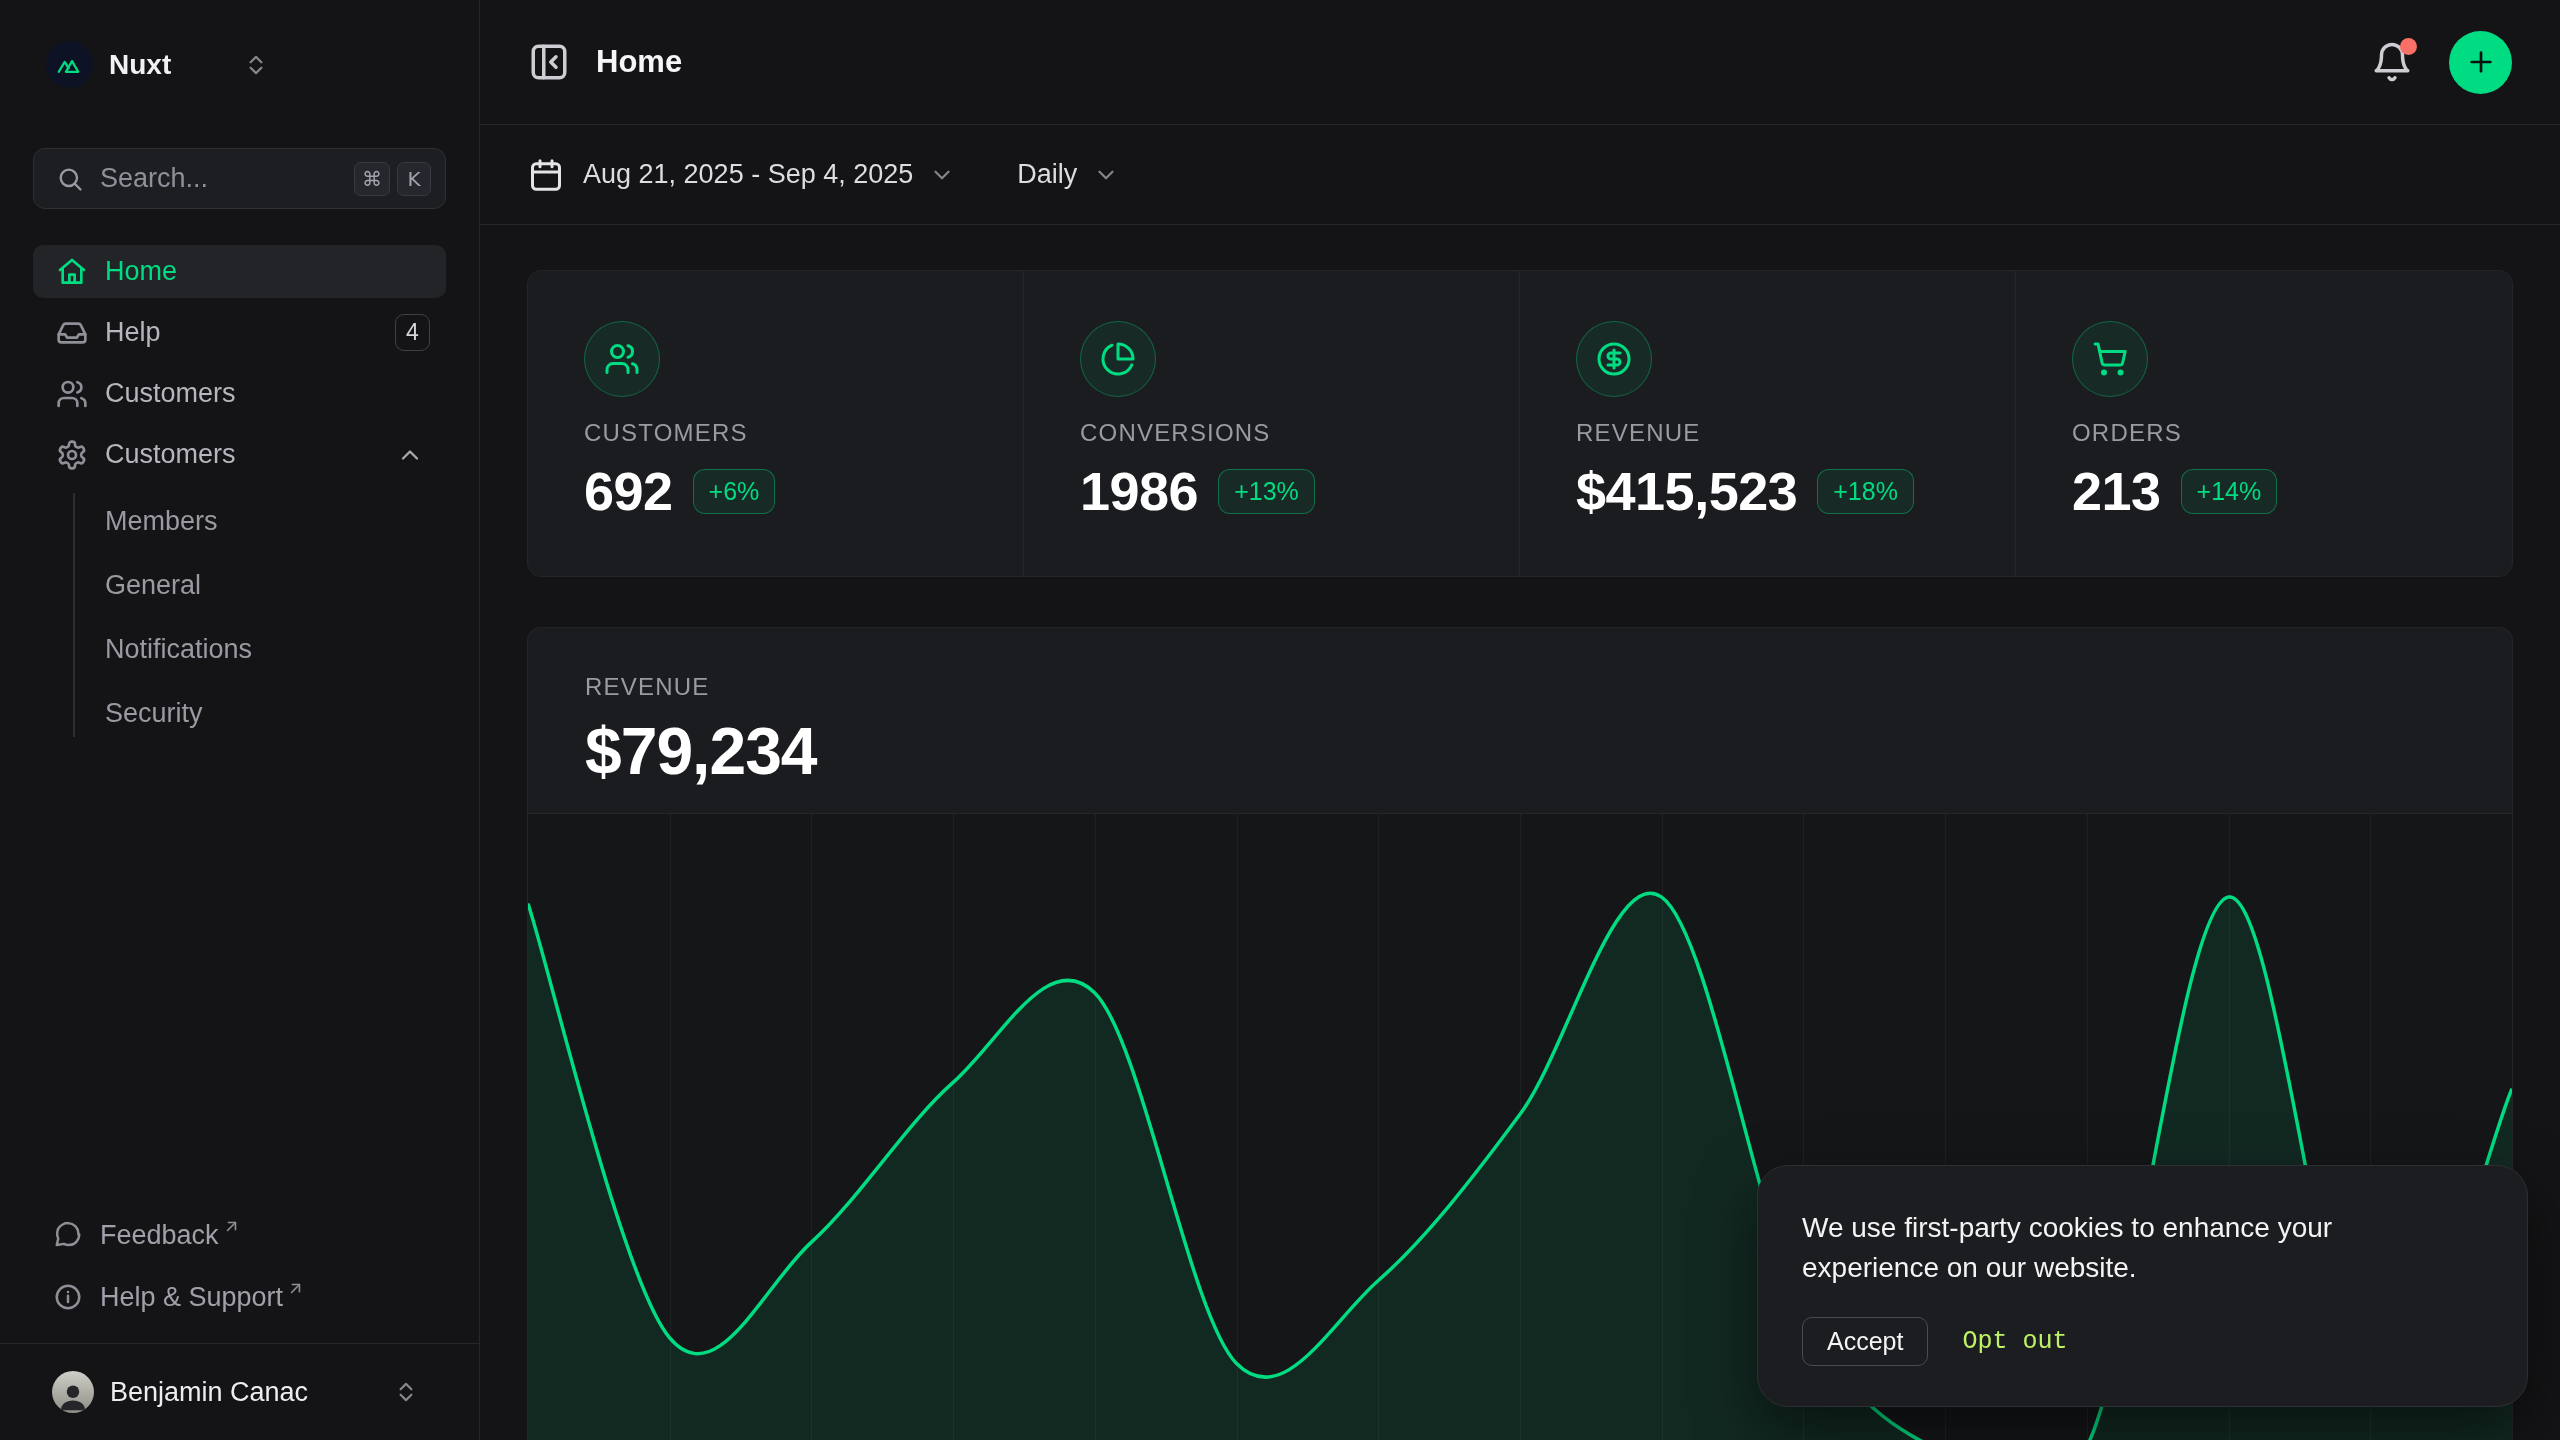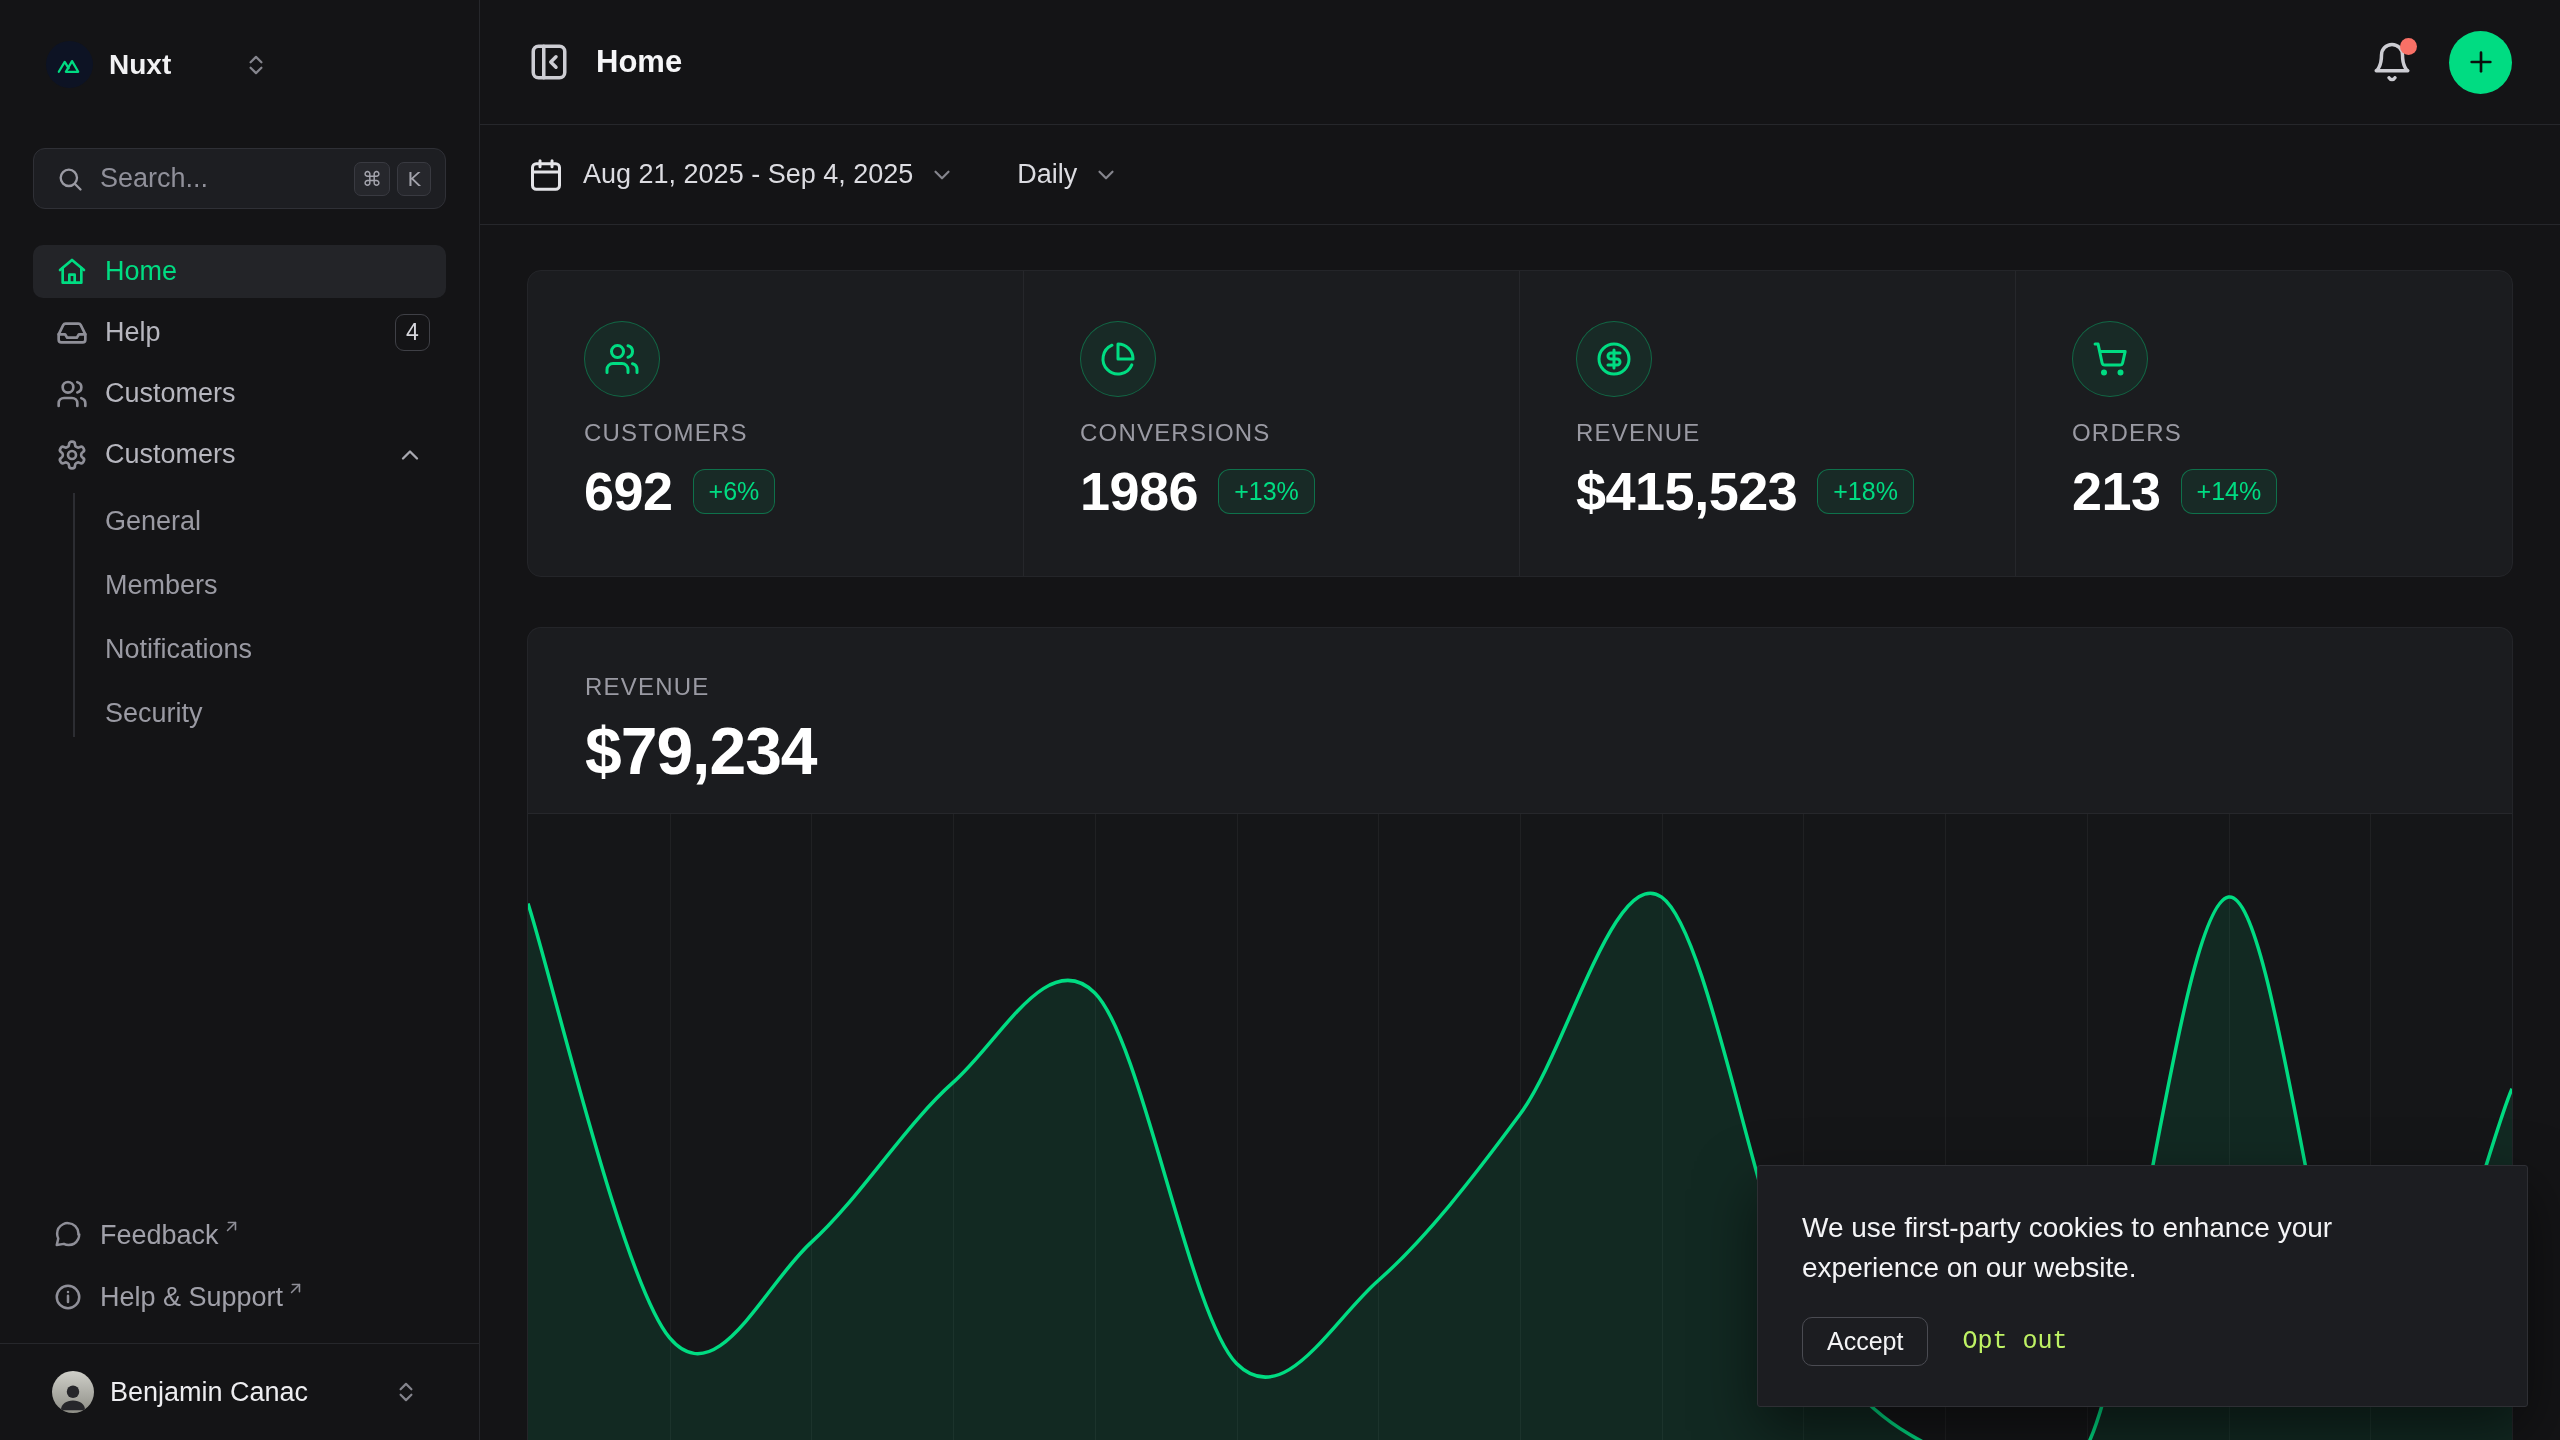--- a/index.html
+++ b/index.html
@@ -79,21 +79,21 @@
   .revenue-head{padding:45px 57px 24px;}
   .revenue-label{font-size:24px;letter-spacing:.05em;color:var(--muted);font-weight:500;}
   .revenue-value{margin-top:12px;font-size:66px;font-weight:700;color:#fff;letter-spacing:-1px;}
   .chart-wrap{position:relative;border-top:1px solid var(--border);height:632px;background:#151618;}
   .gridline{position:absolute;top:0;height:100%;width:1px;background:rgba(255,255,255,.05);}
   .chart-svg{position:absolute;inset:0;width:100%;height:100%;}
   .chart-area{fill:rgba(0,220,130,.10);}
   .chart-line{fill:none;stroke:var(--accent);stroke-width:3.5;}
 
   
-  .cookie{position:absolute;right:32px;bottom:33px;width:771px;background:#1c1d21;border:1px solid #2e2f34;border-radius:3px;padding:42px 44px 40px;box-shadow:0 24px 60px rgba(0,0,0,.5);z-index:5;}
+  .cookie{position:absolute;right:32px;bottom:33px;width:771px;background:#1c1d21;border:1px solid #2e2f34;border-radius:31px;padding:42px 44px 40px;box-shadow:0 24px 60px rgba(0,0,0,.5);z-index:5;}
   .cookie-text{font-size:28px;line-height:1.45;color:#f4f4f6;max-width:640px;}
   .cookie-actions{margin-top:28px;display:flex;align-items:center;gap:30px;}
   .accept-btn{padding:9px 24px;border:1px solid #4a4b52;border-radius:10px;font-size:25px;color:#f4f4f6;background:transparent;cursor:pointer;font-family:inherit;}
   .optout-btn{font-size:25px;color:#bef264;background:transparent;border:none;padding:9px 4px;cursor:pointer;font-family:Liberation Mono, monospace;}
 </style>
 </head>
 <body>
 
 <aside class="sidebar">
   <div class="brand-row">
@@ -166,22 +166,22 @@
           </svg>
       </span>
       <span class="label">Customers</span>
       <span class="expand-caret">
         <svg class="ic" width="28" height="28" viewBox="0 0 24 24">
             <path d="m6 15 6-6 6 6"></path>
           </svg>
       </span>
     </div>
     <div class="nav-children">
+        <div class="nav-child">Members</div>
         <div class="nav-child">General</div>
-        <div class="nav-child">Members</div>
         <div class="nav-child">Notifications</div>
         <div class="nav-child">Security</div>
       </div>
   </nav>
 
   <div class="sidebar-footer">
     <div class="footer-links">
       <div class="footer-item">
         <span class="f-ic">
           <svg class="ic" width="30" height="30" viewBox="0 0 24 24">

